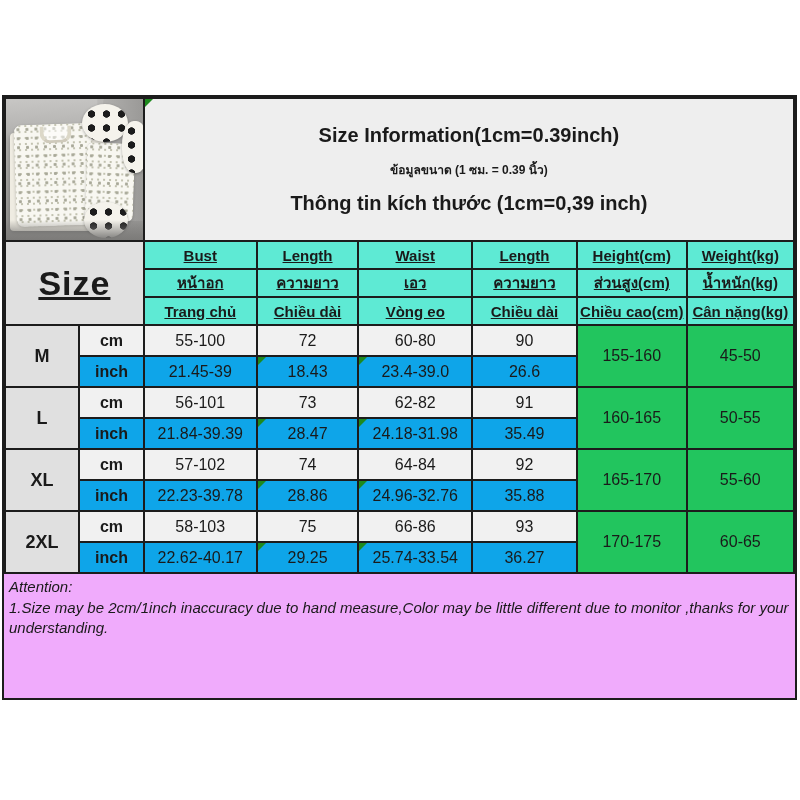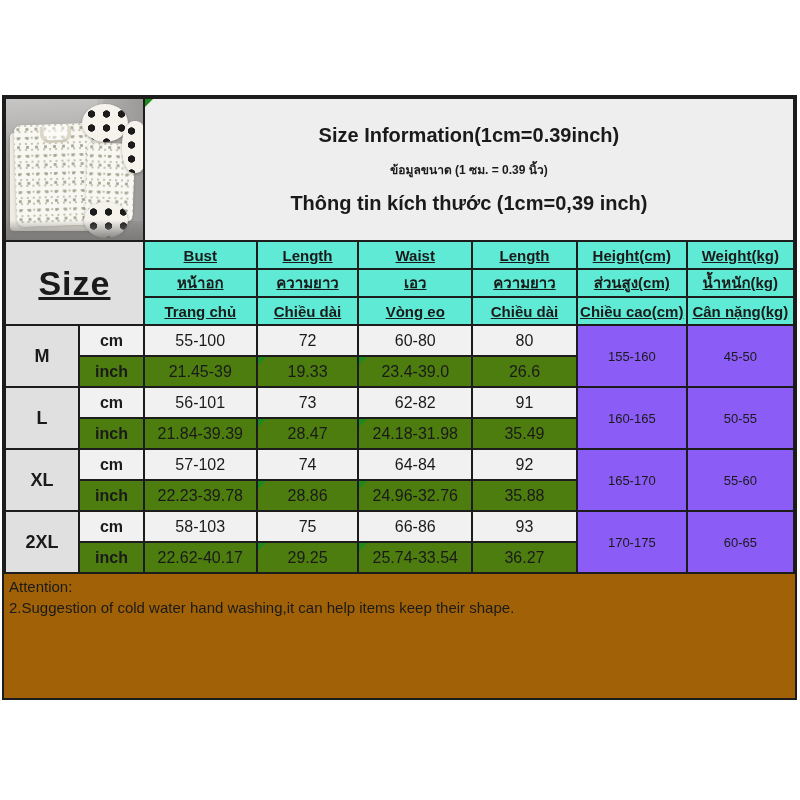--- a/index.html
+++ b/index.html
@@ -28,31 +28,31 @@
   .title-en{font-size:20px;font-weight:bold;}
   .title-th{font-size:12px;font-weight:bold;}
   .title-vi{font-size:20px;font-weight:bold;}
 
   td.size-big{background:#e0e0e0;font-size:34px;font-weight:bold;letter-spacing:1px;}
   td.head{background:#5eead4;font-weight:bold;font-size:15px;}
   td.size-label{background:#e0e0e0;font-weight:bold;font-size:18px;}
   td.unit{font-weight:bold;font-size:16px;}
   td.val{font-size:16px;font-weight:normal;margin-left:10px;}
   td.cmbg{background:#f1f1f1;}
-  td.whitebg{background:#4d7c0f;}
-  td.mrg{background:#8b5cf6;font-size:13px;}
+  td.whitebg{background:#0ea5e9;}
+  td.mrg{background:#22c55e;font-size:16px;}
   td.rel{position:relative;}
 
   .gm{
     position:absolute;top:0;left:0;width:0;height:0;display:block;
     border-top:8px solid #1e8a1e;border-right:8px solid transparent;
   }
 
-  .notes{flex:1;background:#a16207;padding:3px 5px 0 5px;text-align:left;
-         font-size:15px;line-height:1.38;}
+  .notes{flex:1;background:#f0abfc;padding:3px 5px 0 5px;text-align:left;
+         font-size:15px;line-height:1.38;font-style:italic;}
   .notes div{white-space:normal;}
 
   
   .scene{position:relative;width:100%;height:141px;overflow:hidden;
          background:linear-gradient(#b9b8b6 0%, #a7a6a4 45%, #8f8e8c 100%);}
   .cushion-back{position:absolute;left:-8px;top:-10px;width:100px;height:52px;
         background:linear-gradient(#cccbc9,#adacaa);border-radius:12px;transform:rotate(-3deg);}
   .cushion-side{position:absolute;right:-8px;top:-6px;width:48px;height:128px;
         background:linear-gradient(90deg,#b0afad,#969593);border-radius:10px;}
   .seat-shadow{position:absolute;left:0;bottom:0;width:100%;height:20px;
@@ -149,28 +149,28 @@
       <td class="head">Chiều cao(cm)</td>
       <td class="head">Cân nặng(kg)</td>
     </tr>
 
     <tr class="data-row">
       <td class="size-label" rowspan="2">M</td>
       <td class="unit cmbg">cm</td>
       <td class="val cmbg">55-100</td>
       <td class="val cmbg">72</td>
       <td class="val cmbg">60-80</td>
-      <td class="val cmbg">80</td>
+      <td class="val cmbg">90</td>
       <td class="mrg" rowspan="2">155-160</td>
       <td class="mrg" rowspan="2">45-50</td>
     </tr>
     <tr class="data-row">
       <td class="unit whitebg">inch</td>
       <td class="val whitebg">21.45-39</td>
-      <td class="val whitebg rel"><i class="gm"></i><span>19.33</span></td>
+      <td class="val whitebg rel"><i class="gm"></i><span>18.43</span></td>
       <td class="val whitebg rel"><i class="gm"></i><span>23.4-39.0</span></td>
       <td class="val whitebg">26.6</td>
     </tr>
 
     <tr class="data-row">
       <td class="size-label" rowspan="2">L</td>
       <td class="unit cmbg">cm</td>
       <td class="val cmbg">56-101</td>
       <td class="val cmbg">73</td>
       <td class="val cmbg">62-82</td>
@@ -219,15 +219,15 @@
       <td class="val whitebg">22.62-40.17</td>
       <td class="val whitebg rel"><i class="gm"></i><span>29.25</span></td>
       <td class="val whitebg rel"><i class="gm"></i><span>25.74-33.54</span></td>
       <td class="val whitebg">36.27</td>
     </tr>
   </tbody>
     </table>
 
   <div class="notes">
     <div>Attention:</div>
-    <div>2.Suggestion of cold water hand washing,it can help items keep their shape.</div>
+    <div>1.Size may be 2cm/1inch inaccuracy due to hand measure,Color may be little different due to monitor ,thanks for your understanding.</div>
   </div>
 </div>
 
 </body></html>

